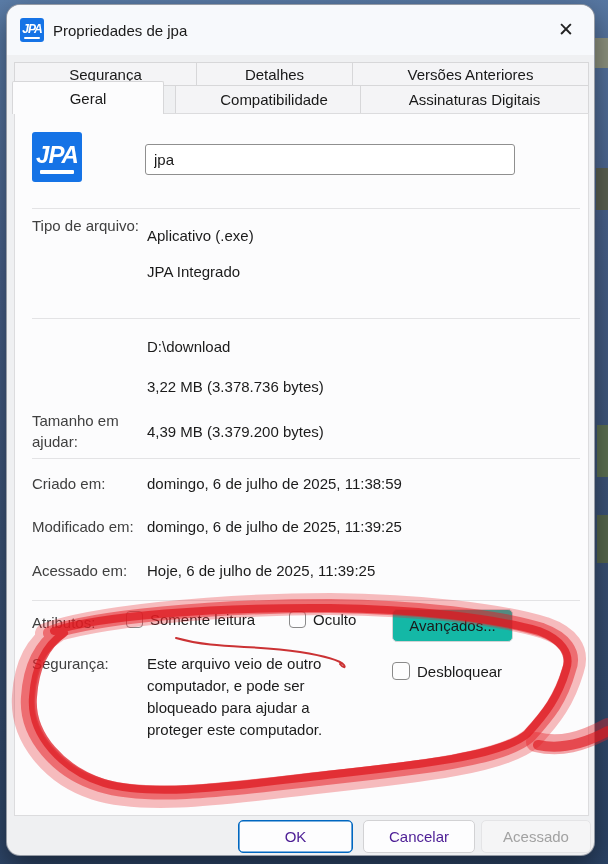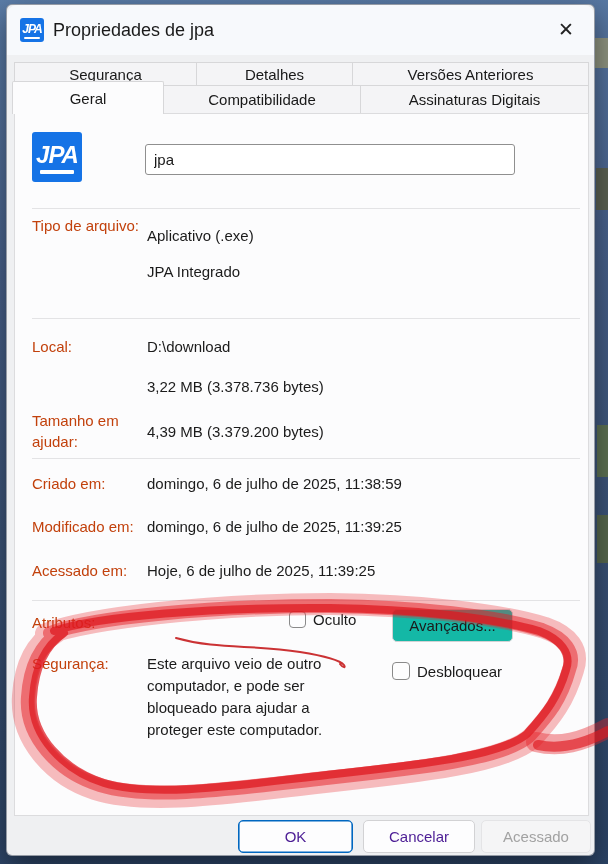--- a/index.html
+++ b/index.html
@@ -5,55 +5,55 @@
   html,body{margin:0;padding:0;}
   body{
     width:608px;height:864px;overflow:hidden;position:relative;
     font-family:"Liberation Sans", sans-serif;
     background:linear-gradient(175deg,#5b7da8 0%,#48618b 30%,#3c5478 58%,#2b4365 100%);
   }
   .patch{position:absolute;z-index:0;}
   
   .window{
     position:absolute;left:6px;top:4px;width:589px;height:852px;z-index:1;
-    background:#eff0f2;border-radius:6px;border:1px solid rgba(40,50,70,.45);
+    background:#eff0f2;border-radius:14px;border:1px solid rgba(40,50,70,.45);
     box-shadow:0 10px 28px rgba(0,0,0,.45);box-sizing:border-box;overflow:hidden;
   }
   
   .titlebar{position:absolute;left:0;top:0;right:0;height:50px;background:#f7f9fc;
     border-radius:10px 10px 0 0;display:flex;align-items:center;}
   .jpa-icon{background:#1573e6;color:#fff;display:flex;flex-direction:column;
     align-items:center;justify-content:center;border-radius:3px;box-sizing:border-box;}
   .jpa-icon .glyph{font-weight:800;font-style:italic;line-height:1;letter-spacing:-1px;}
   .jpa-icon .bar{background:#fff;border-radius:1px;}
   .jpa-small{position:absolute;left:13px;top:13px;width:24px;height:24px;}
   .jpa-small .glyph{font-size:12px;margin-top:1px;}
   .jpa-small .bar{width:16px;height:2px;margin-top:2px;}
   .titletext{position:absolute;left:46px;top:0;height:50px;display:flex;align-items:center;
-    font-size:18px;color:#1a1a1a;}
+    font-size:15px;color:#1a1a1a;}
   .closebtn{position:absolute;right:10px;top:8px;width:36px;height:33px;border:none;background:transparent;
     font-size:19px;font-weight:300;color:#222;display:flex;align-items:center;justify-content:center;cursor:default;}
   
   .tab{position:absolute;background:#f4f4f6;border:1px solid #d7d7d9;box-sizing:border-box;
     display:flex;align-items:center;justify-content:center;font-size:15px;color:#191919;}
   .tab.r1{top:57px;height:24px;}
   .tab.r2{top:80px;height:29px;}
   .tab.active{left:5px;top:76px;width:152px;height:33px;background:#fcfcfd;border-bottom:none;z-index:3;
     border-radius:2px 2px 0 0;}
   
   .page{position:absolute;left:7px;top:108px;width:575px;height:703px;background:#fcfcfd;
     border:1px solid #dcdcde;box-sizing:border-box;z-index:2;}
   .jpa-big{position:absolute;left:17px;top:18px;width:50px;height:50px;}
   .jpa-big .glyph{font-size:24px;margin-top:3px;}
   .jpa-big .bar{width:34px;height:4px;margin-top:3px;}
   .fname{position:absolute;left:130px;top:30px;width:370px;height:31px;box-sizing:border-box;
     border:1px solid #8f8f8f;border-radius:3px;background:#fff;font-family:"Liberation Sans",sans-serif;
     font-size:15px;color:#1a1a1a;padding:0 8px;outline:none;}
   .sep{position:absolute;left:17px;width:548px;height:1px;background:#e3e3e5;}
-  .lbl{position:absolute;left:17px;width:110px;font-size:15px;color:#c2410c;line-height:21px;}
+  .lbl{position:absolute;left:17px;width:110px;font-size:15px;color:#404040;line-height:21px;}
   .val{position:absolute;left:132px;font-size:15px;color:#1b1b1b;line-height:21px;white-space:nowrap;}
   .cb{position:absolute;display:flex;align-items:center;gap:7px;font-size:15px;color:#1b1b1b;}
   .cbbox{width:17px;height:17px;border:1px solid #8a8a8a;border-radius:4px;background:#fdfdfe;
     box-sizing:border-box;flex:0 0 auto;}
   .msg{position:absolute;left:132px;top:539px;width:212px;font-size:15px;line-height:22px;color:#1b1b1b;}
   .btn{position:absolute;box-sizing:border-box;border:1px solid #d2d2d4;border-radius:5px;background:#14b8a6;
     font-family:"Liberation Sans",sans-serif;font-size:15px;color:#1b1b1b;
     display:flex;align-items:center;justify-content:center;cursor:default;}
   .advbtn{left:377px;top:495px;width:121px;height:33px;}
   
@@ -83,42 +83,41 @@
     <div class="titletext">Propriedades de jpa</div>
     <button class="closebtn">
       <span>✕</span>
     </button>
   </div>
 
   <div class="tab r1" style="left:7px;width:183px;">Segurança</div>
   <div class="tab r1" style="left:189px;width:157px;">Detalhes</div>
   <div class="tab r1" style="left:345px;width:237px;">Versões Anteriores</div>
 
-  <div class="tab r2" style="left:156px;width:198px;">Compatibilidade</div>
+  <div class="tab r2" style="left:168px;width:198px;">Compatibilidade</div>
   <div class="tab r2" style="left:353px;width:229px;">Assinaturas Digitais</div>
   <div class="tab active">Geral</div>
 
   <div class="page">
 
     <div class="jpa-icon jpa-big">
       <span class="glyph">JPA</span>
       <span class="bar"></span>
     </div>
     <input class="fname" value="jpa" style="">
 
     <div class="sep" style="top:94px;"></div>
 
     <div class="lbl" style="top:101px;">Tipo de arquivo:</div>
     <div class="val" style="top:111px;">Aplicativo (.exe)</div>
 
     <div class="val" style="top:147px;">JPA Integrado</div>
 
     <div class="sep" style="top:204px;"></div>
 
-    <div class="lbl" style="top:222px;">Local:</div>
     <div class="val" style="top:222px;">D:\download</div>
 
     <div class="val" style="top:262px;">3,22 MB (3.378.736 bytes)</div>
 
     <div class="lbl" style="top:296px;">Tamanho em ajudar:</div>
     <div class="val" style="top:307px;">4,39 MB (3.379.200 bytes)</div>
 
     <div class="sep" style="top:344px;"></div>
 
     <div class="lbl" style="top:359px;">Criado em:</div>
@@ -126,20 +125,24 @@
 
     <div class="lbl" style="top:402px;">Modificado em:</div>
     <div class="val" style="top:402px;">domingo, 6 de julho de 2025, 11:39:25</div>
 
     <div class="lbl" style="top:446px;">Acessado em:</div>
     <div class="val" style="top:446px;">Hoje, 6 de julho de 2025, 11:39:25</div>
 
     <div class="sep" style="top:486px;"></div>
 
     <div class="lbl" style="top:498px;">Atributos:</div>
+    <div class="cb" style="left:111px;top:497px;">
+      <span class="cbbox"></span>
+      <span>Somente leitura</span>
+    </div>
     <div class="cb" style="left:274px;top:497px;">
       <span class="cbbox"></span>
       <span>Oculto</span>
     </div>
     <button class="btn advbtn">Avançados...</button>
 
     <div class="lbl" style="top:539px;">Segurança:</div>
     <div class="msg">Este arquivo veio de outro computador, e pode ser bloqueado para ajudar a proteger este computador.</div>
     <div class="cb" style="left:377px;top:548px;">
       <span class="cbbox" style="width:18px;height:18px;"></span>

